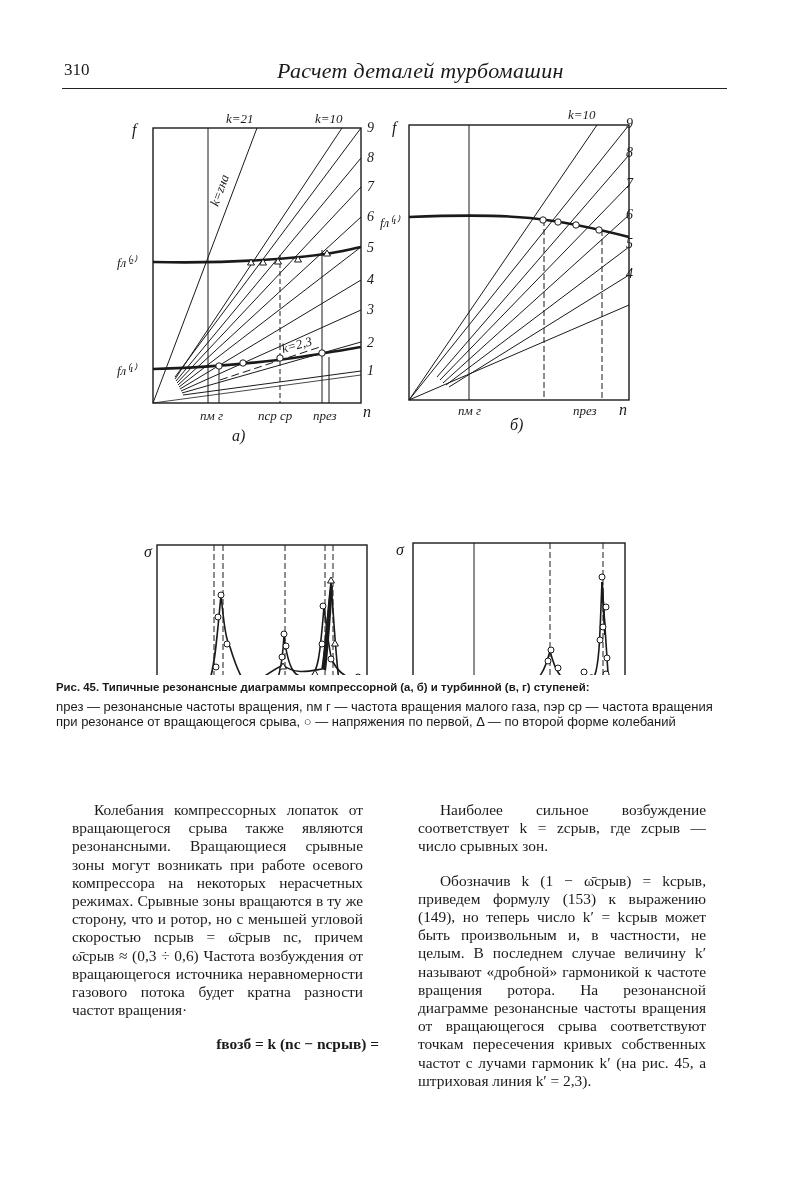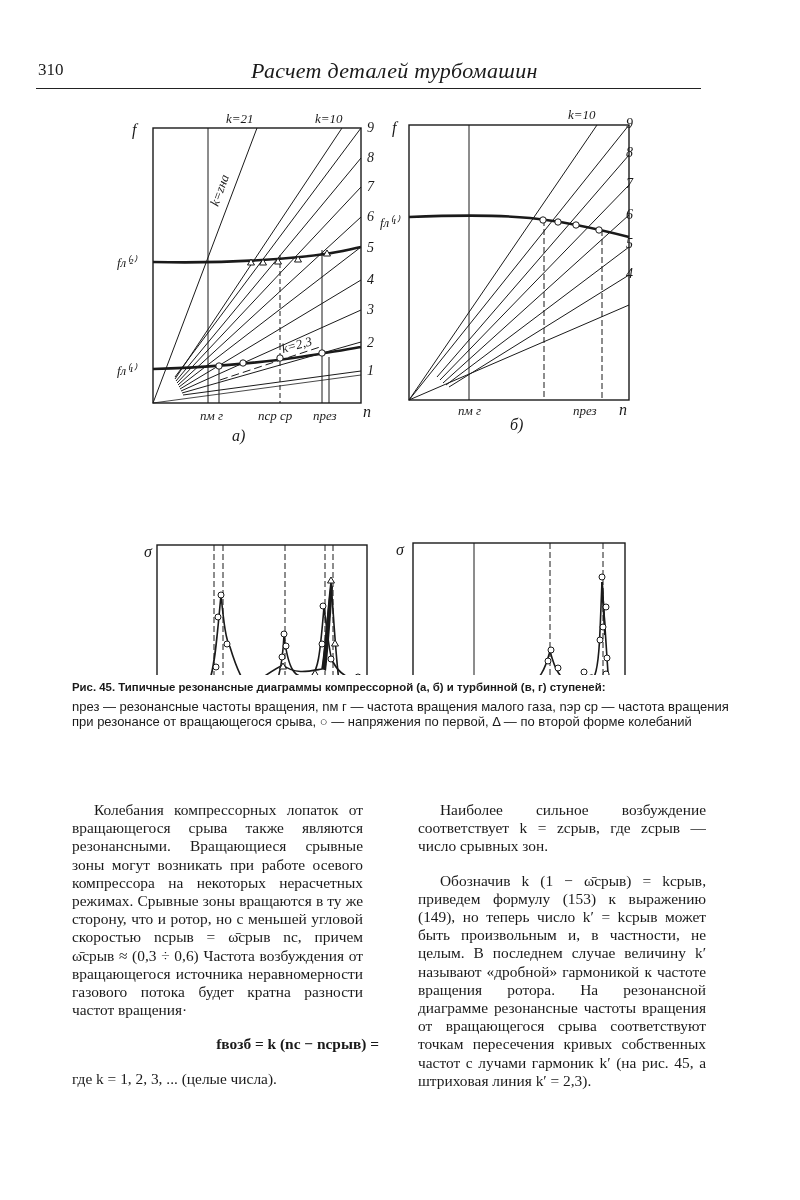--- a/index.html
+++ b/index.html
@@ -1,29 +1,29 @@
 <!DOCTYPE html>
 <html><head>
 <meta charset="utf-8">
 <style>
   html, body { margin: 0; padding: 0; background: #ffffff; }
   body {
     width: 800px; height: 1200px; position: relative; overflow: hidden;
     font-family: "DejaVu Serif", "Liberation Serif", serif; color: #1a1a1a;
   }
-  .header { position: absolute; left: 36px; top: 58px; width: 665px; height: 30px; text-align: center; }
+  .header { position: absolute; left: 62px; top: 58px; width: 665px; height: 30px; text-align: center; }
   .page-number { position: absolute; left: 2px; top: 2px; font-size: 17px; font-family: "Liberation Serif", serif; }
   .running-title { position: absolute; left: 215px; top: 0px; font-size: 22px; font-style: italic; font-family: "Liberation Serif", serif; letter-spacing: 0.3px; }
   .header-rule { position: absolute; left: 0; top: 30px; width: 665px; height: 0; border-top: 1.6px solid #222; }
 
   .figure { position: absolute; left: 0; top: 95px; width: 800px; height: 580px; }
   .figure svg { position: absolute; left: 0; top: 0; }
   .ax-label { font-family: "Liberation Serif", serif; font-style: italic; fill: #1a1a1a; }
 
-  .caption { position: absolute; left: 56px; top: 680px; width: 680px; font-family: "Liberation Sans", sans-serif; font-size: 11.4px; line-height: 15px; margin-left: 16px; }
+  .caption { position: absolute; left: 56px; top: 680px; width: 680px; font-family: "Liberation Sans", sans-serif; font-size: 11.4px; line-height: 15px; }
   .caption-title { font-weight: bold; }
   .caption-legend { margin-top: 4px; font-size: 13px; line-height: 15px; }
 
   .col { position: absolute; font-size: 15.4px; line-height: 18.2px; text-align: justify; font-family: "Liberation Serif", serif; }
   .col-left { left: 56px; top: 785px; width: 323px; }
   .col-right { left: 402px; top: 785px; width: 320px; }
   .col p { margin: 16px; text-indent: 22px; }
   .col p + p { margin-top: 5px; }
   .formula { text-align: right; font-style: normal; font-weight: bold; }
   .formula-line1 { margin: 16px 0 0 0; padding-left: 78px; }
@@ -236,19 +236,18 @@
 </div>
 
 <div class="caption">
   <div class="caption-title">Рис. 45. Типичные резонансные диаграммы компрессорной (а, б) и турбинной (в, г) ступеней:</div>
   <div class="caption-legend">nрез — резонансные частоты вращения, nм г — частота вращения малого газа, nэр ср — частота вращения при резонансе от вращающегося срыва, ○ — напряжения по первой, Δ — по второй форме колебаний</div>
 </div>
 
 <div class="col col-left">
   <p>Колебания компрессорных лопаток от вращающегося срыва также являются резонансными. Вращающиеся срывные зоны могут возникать при работе осевого компрессора на некоторых нерасчетных режимах. Срывные зоны вращаются в ту же сторону, что и ротор, но с меньшей угловой скоростью nсрыв = ω̄срыв nс, причем ω̄срыв ≈ (0,3 ÷ 0,6) Частота возбуждения от вращающегося источника неравномерности газового потока будет кратна разности частот вращения·</p>
   <div class="formula formula-line1">fвозб = k (nс − nсрыв) =</div>
-  <p class="formula-tail">где  k = 1,  2,  3,  ...  (целые числа).</p>
 </div>
 
 <div class="col col-right">
   <p>Наиболее сильное возбуждение соответствует k = zсрыв, где zсрыв — число срывных зон.</p>
   <p>Обозначив  k (1 − ω̄срыв) = kсрыв, приведем формулу (153) к выражению (149), но теперь число k′ = kсрыв может быть произвольным и, в частности, не целым. В последнем случае величину k′ называют «дробной» гармоникой к частоте вращения ротора. На резонансной диаграмме резонансные частоты вращения от вращающегося срыва соответствуют точкам пересечения кривых собственных частот с лучами гармоник k′ (на рис. 45, а штриховая линия k′ = 2,3).</p>
 </div>
 
 </body></html>

